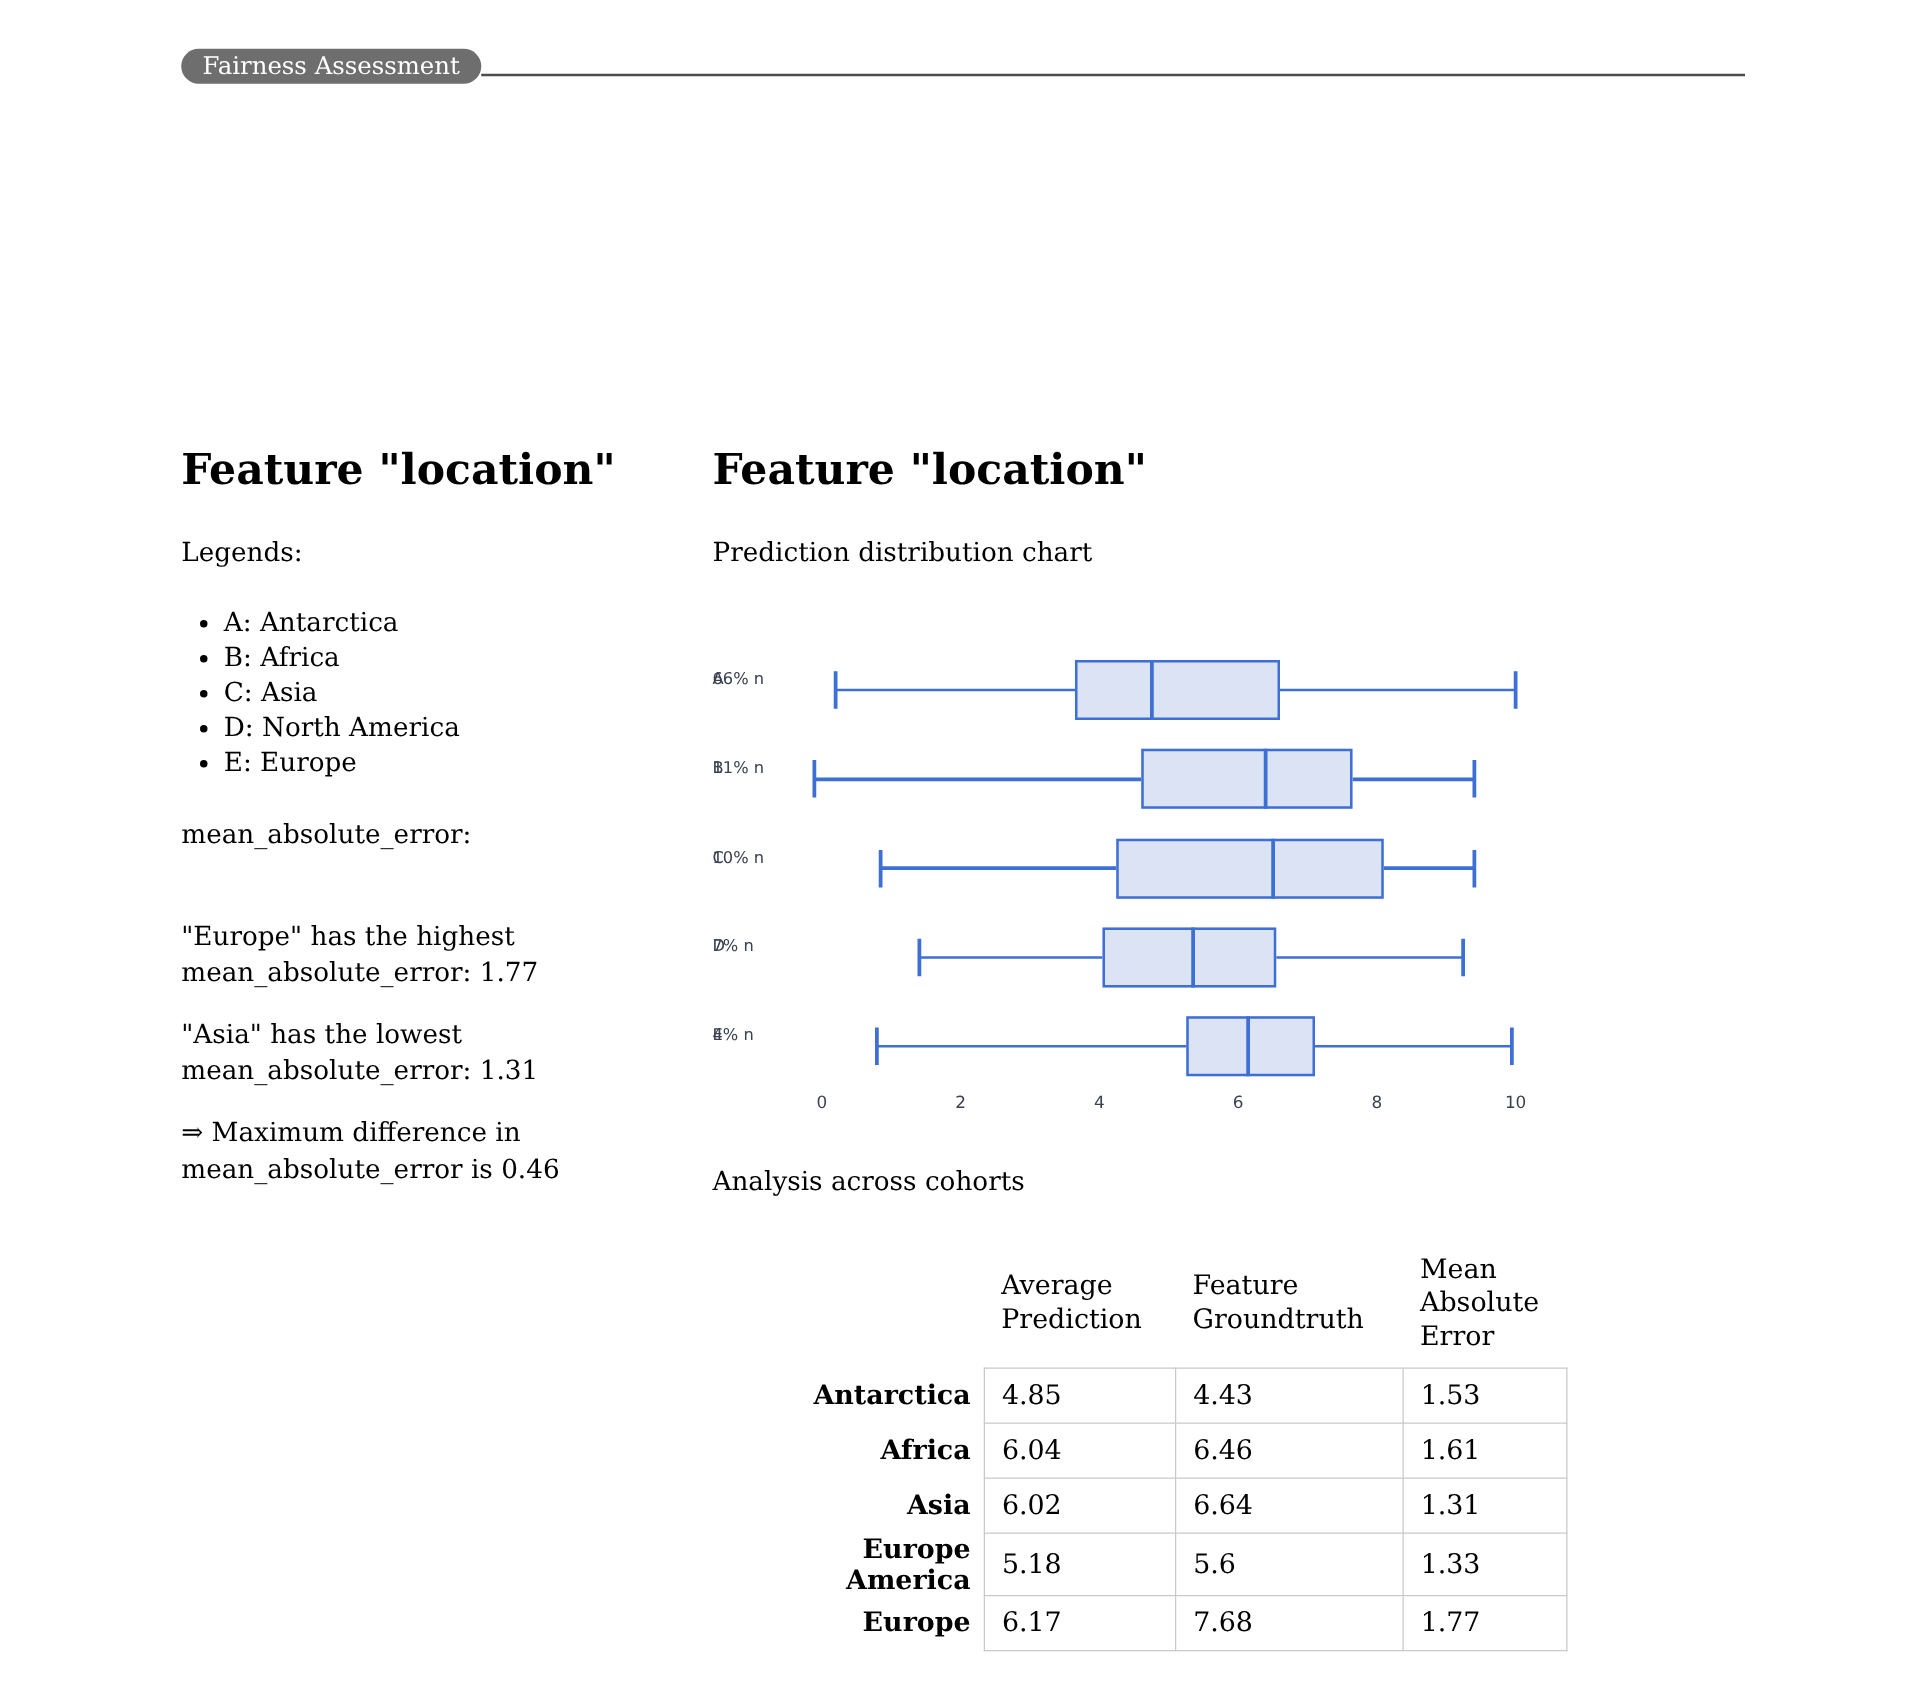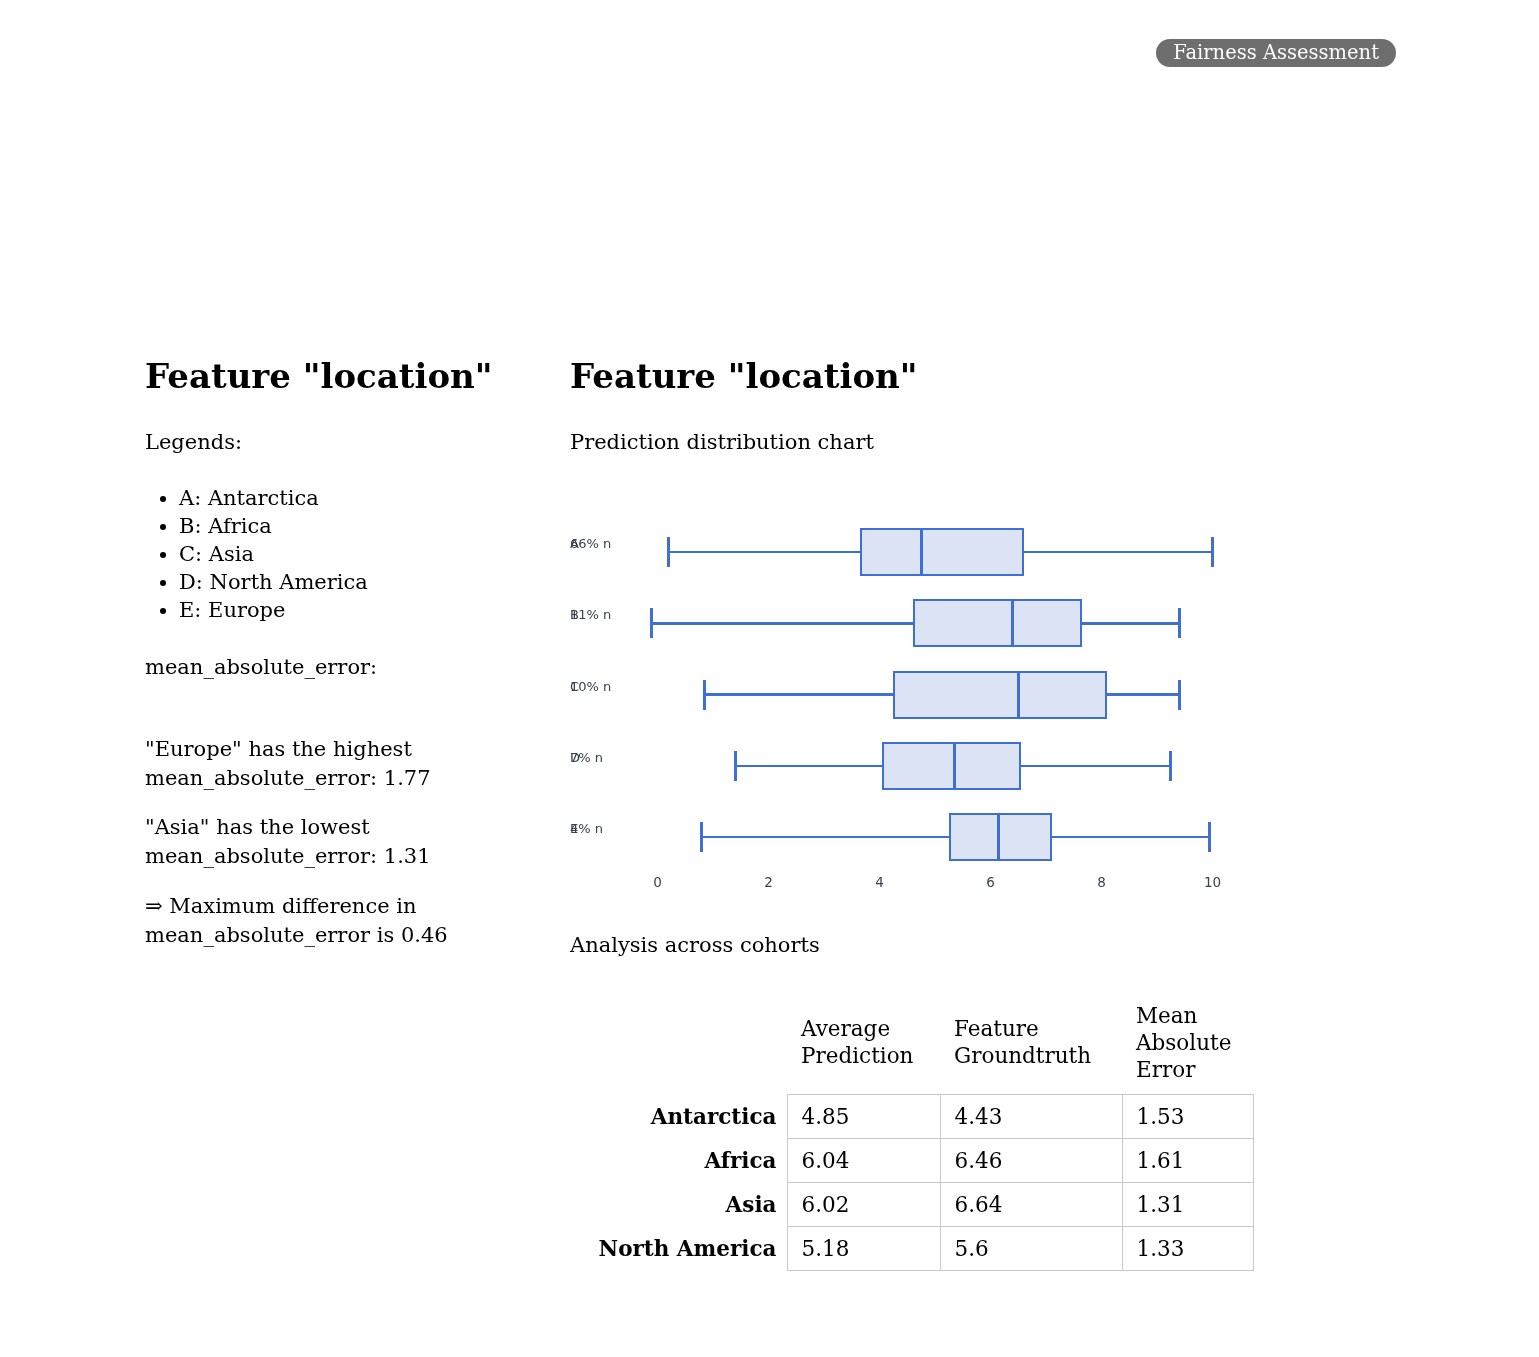--- a/index.html
+++ b/index.html
@@ -6,21 +6,21 @@
   .page{
     position:relative;
     width:1539px;
     height:1357px;
     background:#ffffff;
     font-family:"DejaVu Serif","Liberation Serif",serif;
     color:#000;
     overflow:hidden;
   }
   
-  .header-bar{position:absolute;left:145px;top:39px;width:1251px;display:flex;align-items:flex-end;flex-direction:column;}
+  .header-bar{position:absolute;left:145px;top:39px;width:1251px;display:flex;align-items:center;}
   .badge{
     background:#6e6e6e;color:#ffffff;font-size:19.5px;line-height:21px;
     padding:3px 17px 4px 17px;border-radius:15px;white-space:nowrap;
   }
   .header-rule{flex:1;border-top:2.5px solid #4c4c4c;margin-top:13px;}
 
   .desc{position:absolute;left:145px;top:112px;width:420px;font-size:21px;line-height:27.6px;}
 
   h1.sec{font-size:34px;font-weight:bold;margin:0;}
   h2.sec{font-size:21px;font-weight:normal;margin:0;}
@@ -191,22 +191,28 @@
           <td>6.46</td>
           <td>1.61</td>
         </tr>
         <tr>
           <th>Asia</th>
           <td>6.02</td>
           <td>6.64</td>
           <td>1.31</td>
         </tr>
         <tr>
-          <th>North America</th>
+          <th>Europe America</th>
           <td>5.18</td>
           <td>5.6</td>
           <td>1.33</td>
         </tr>
+        <tr>
+          <th>Europe</th>
+          <td>6.17</td>
+          <td>7.68</td>
+          <td>1.77</td>
+        </tr>
       </tbody>
     </table>
   </div>
 
 </div>
 
 </body></html>

